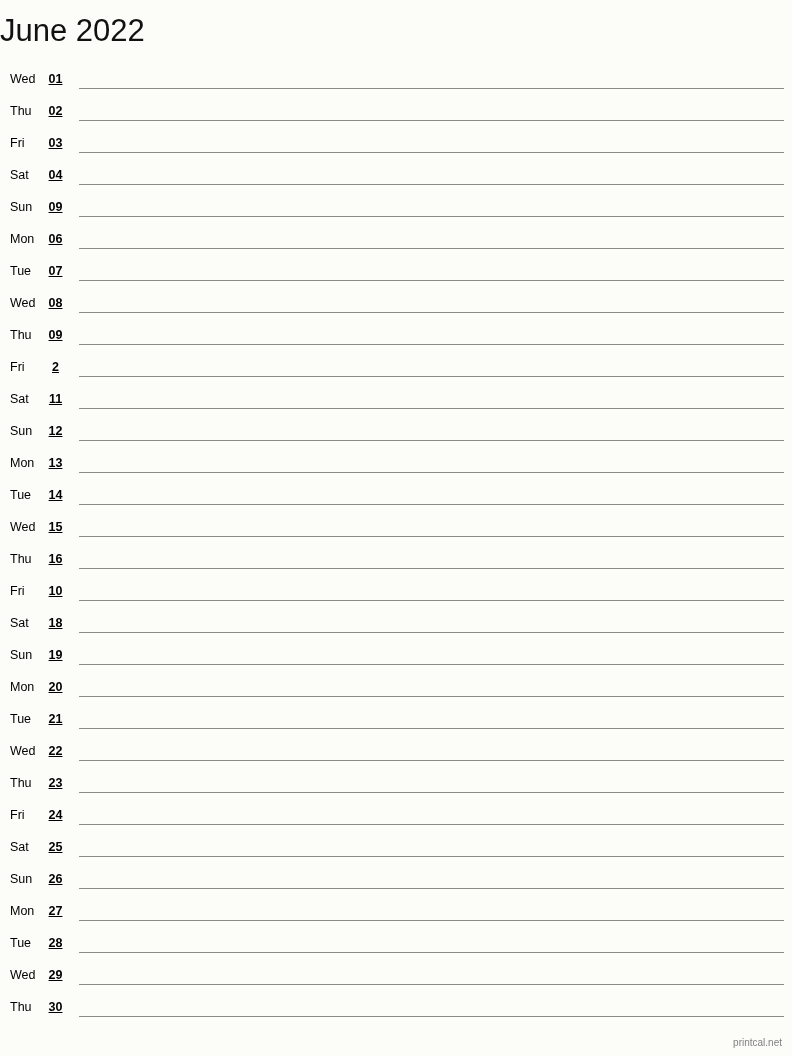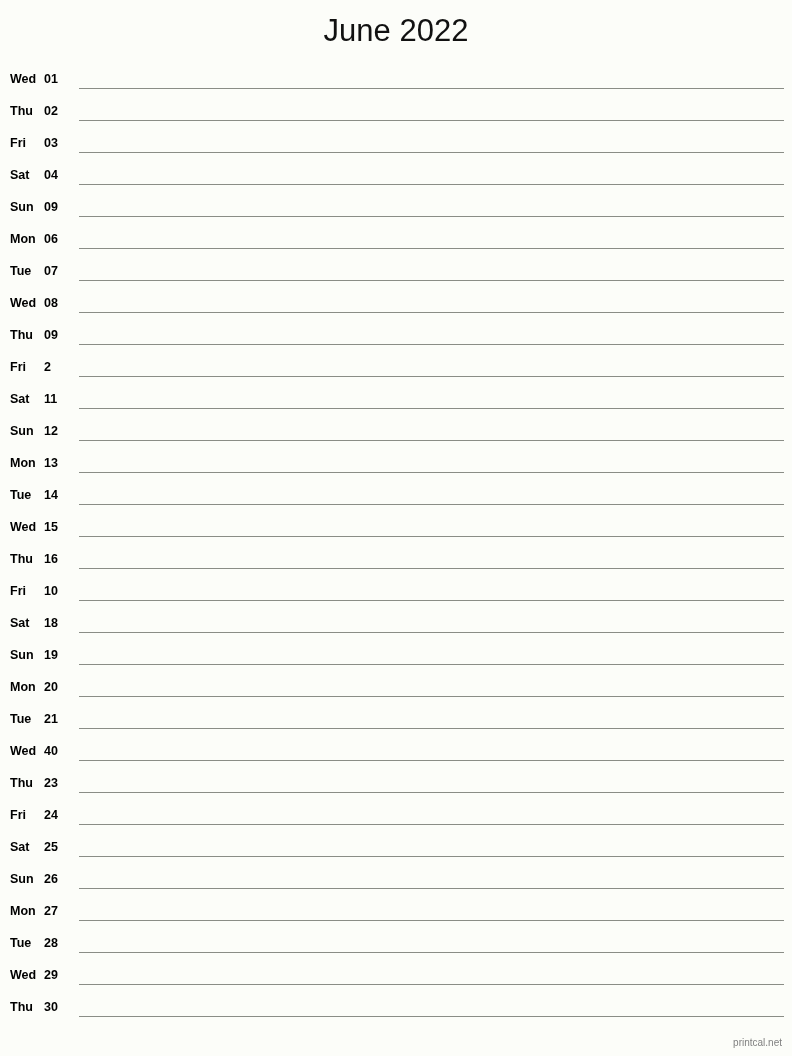--- a/index.html
+++ b/index.html
@@ -23,21 +23,20 @@
     position: relative;
     box-sizing: border-box;
   }
 
   
   .title {
     position: absolute;
     top: 10px;
     left: 0;
     width: 792px;
-    text-align: center;
     font-size: 31px;
     font-weight: 400;
     letter-spacing: 0px;
     color: #111111;
     line-height: 42px;
   }
 
   
   .rows {
     position: absolute;
@@ -54,38 +53,39 @@
   }
 
   .day-name {
     position: absolute;
     left: 10px;
     top: 0;
     width: 38px;
     height: 32px;
     line-height: 28px;
     font-size: 12.5px;
-    font-weight: bold;
+    font-weight: normal;
     text-align: left;
     color: #000000;
     white-space: nowrap;
   }
 
   .day-num {
     position: absolute;
     left: 44px;
     top: 0;
     width: 23px;
     height: 32px;
     line-height: 28px;
     font-size: 12.5px;
     font-weight: bold;
-    text-align: left;
+    text-align: center;
     color: #000000;
     white-space: nowrap;
+    text-decoration: underline;
   }
 
   .write-line {
     position: absolute;
     left: 79px;
     right: 8px;
     top: 23px;
     height: 0;
     border-top: 1px solid #8a8d86;
   }
@@ -210,21 +210,21 @@
         <span class="day-num">20</span>
         <span class="write-line"></span>
       </div>
       <div class="day-row">
         <span class="day-name">Tue</span>
         <span class="day-num">21</span>
         <span class="write-line"></span>
       </div>
       <div class="day-row">
         <span class="day-name">Wed</span>
-        <span class="day-num">40</span>
+        <span class="day-num">22</span>
         <span class="write-line"></span>
       </div>
       <div class="day-row">
         <span class="day-name">Thu</span>
         <span class="day-num">23</span>
         <span class="write-line"></span>
       </div>
       <div class="day-row">
         <span class="day-name">Fri</span>
         <span class="day-num">24</span>

